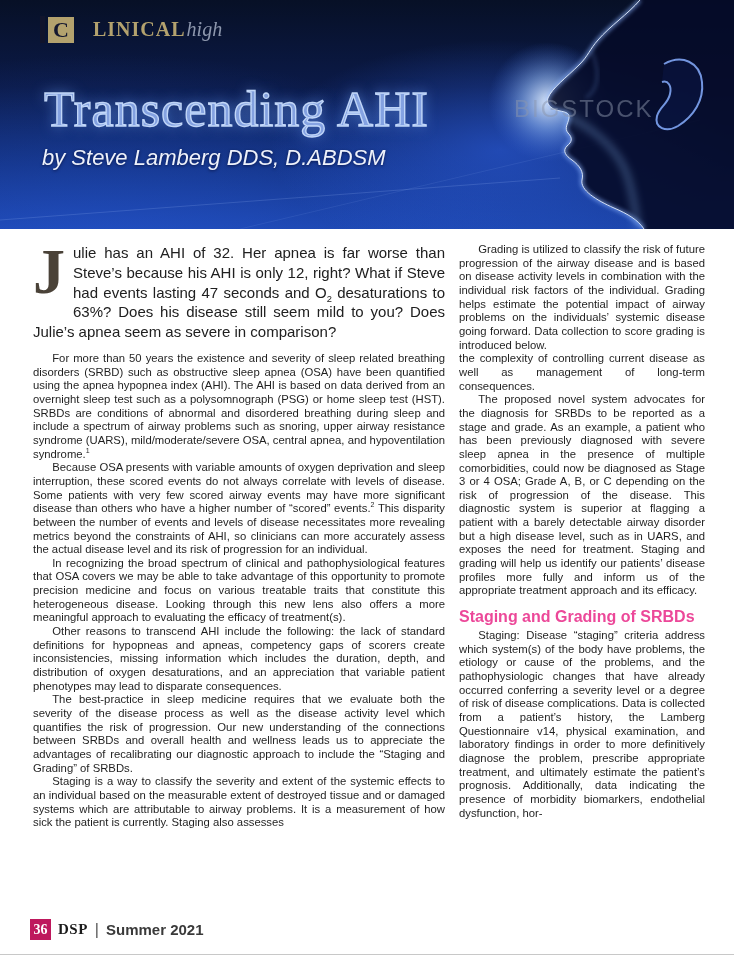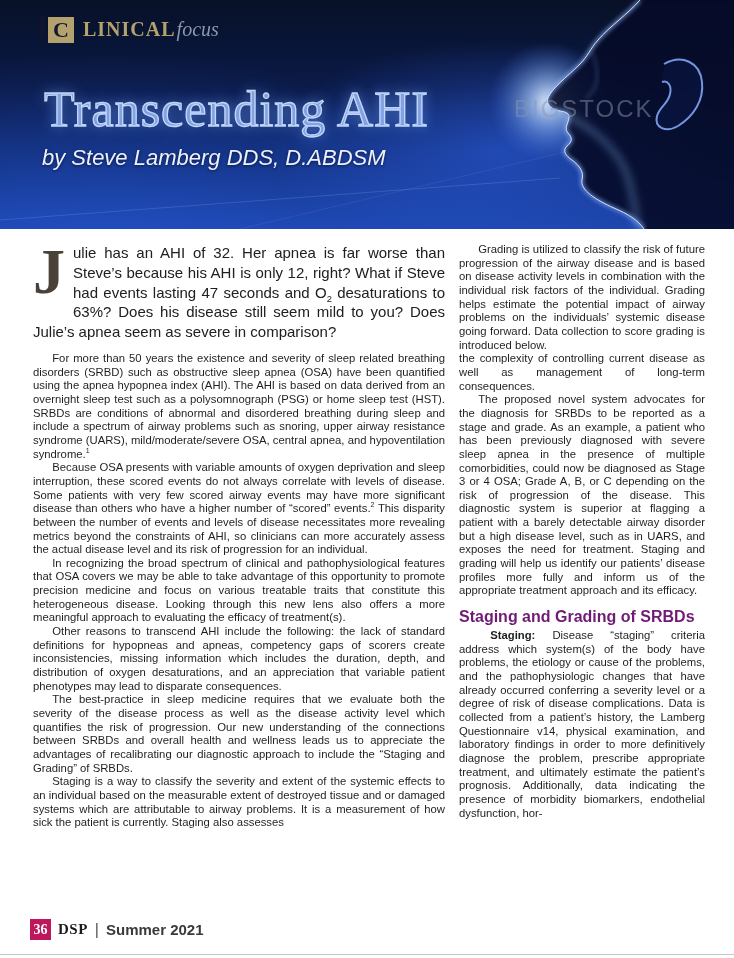--- a/index.html
+++ b/index.html
@@ -9,21 +9,21 @@
   
   .hero{position:absolute;top:0;left:0;width:734px;height:229px;overflow:hidden;
     background:
       radial-gradient(600px 300px at 15% 115%, rgba(40,90,220,0.45), transparent 70%),
       linear-gradient(180deg,#071026 0%,#0b1a48 38%,#12307e 72%,#1c45ab 100%);}
   .hero-art{position:absolute;top:0;left:0;}
   .brand{position:absolute;top:16px;left:40px;display:flex;align-items:center;}
   .brand-bar{width:5px;height:27px;background:#10142c;margin-right:3px;}
   .brand-tile{width:26px;height:26px;background:#b3a26e;color:#141830;
     font:700 22px/26px "Liberation Serif",serif;text-align:center;display:inline-block;}
-  .brand-rest{font:700 20px "Liberation Serif",serif;color:#b3a26e;letter-spacing:1px;margin-left:9px;}
+  .brand-rest{font:700 20px "Liberation Serif",serif;color:#b3a26e;letter-spacing:1px;margin-left:19px;}
   .brand-suffix{font:italic 20px "Liberation Serif",serif;color:#8d97ad;margin-left:1px;}
   .hero-title{position:absolute;top:72px;left:36px;margin:8px;font-weight:400;
     font-family:"Liberation Serif",serif;font-size:50px;letter-spacing:1px;
     color:rgba(148,178,238,0.85);-webkit-text-stroke:1.3px rgba(205,225,255,0.9);
     text-shadow:0 0 14px rgba(120,170,255,0.8);}
   .hero-byline{position:absolute;top:145px;left:42px;font-style:italic;font-size:22px;
     color:#eef2fb;text-shadow:0 1px 3px rgba(0,0,30,0.6);}
   .watermark{position:absolute;top:95px;left:514px;font-weight:400;font-size:24px;
     letter-spacing:2px;color:rgba(140,150,172,0.5);}
 
@@ -32,23 +32,23 @@
   .col-left{width:412px;}
   .col-right{width:246px;}
   p{margin:0;text-align:justify;color:#1f1f1f;}
   .intro{font-size:15px;line-height:1.32;margin-bottom:10px;color:#202020;}
   .dropcap{float:left;font-family:"Liberation Serif",serif;font-weight:700;font-size:64px;
     line-height:52px;color:#4a4238;margin:3px 8px 0 0;padding-bottom:14px;}
   .body-p{font-size:11.3px;line-height:1.21;text-indent:1.7em;}
   .noindent{text-indent:0;}
   .fn{font-size:62%;vertical-align:super;line-height:0;}
   .subscript{font-size:62%;vertical-align:sub;line-height:0;}
-  .section-heading{font-size:16px;font-weight:700;color:#701a75;margin:10px 0 3px 0;
+  .section-heading{font-size:16px;font-weight:700;color:#ec4899;margin:10px 0 3px 0;
     text-align:left;font-family:"Liberation Sans",sans-serif;}
-  .lead{font-weight:700;margin-left:12px;}
+  .lead{font-weight:400;}
 
   
   .footer{position:absolute;left:30px;bottom:18px;display:flex;align-items:center;gap:7px;}
   .page-num{width:21px;height:21px;background:#be185d;color:#fff;text-align:center;
     font:700 14px/21px "Liberation Serif",serif;display:inline-block;}
   .mag{font:700 15px "Liberation Serif",serif;color:#1a1a1a;letter-spacing:0.5px;}
   .sep{color:#555;font-weight:300;font-size:16px;}
   .issue{font-size:15px;color:#3a3a3a;font-weight:bold;}
   .bottom-rule{position:absolute;left:0;right:0;bottom:3px;height:1px;background:#c8c8c8;}
 </style>
@@ -85,21 +85,21 @@
       <path d="M640,0 C628,14 610,26 598,40 C590,49 588,56 580,64 C566,78 552,88 548,98 C546,103 550,108 556,110 C564,112 570,112 569,118 C568,124 564,128 568,133 C573,138 572,142 567,146 C562,151 566,156 572,160 C580,166 584,172 582,180 C580,190 596,200 614,208 C628,214 638,220 644,229" fill="none" stroke="#e6f1ff" stroke-width="1" opacity="0.9"></path>
       <path d="M664,64 C682,54 700,62 702,82 C704,100 694,116 678,126 C666,133 654,128 657,116 C660,106 668,104 670,94 C672,86 668,80 662,82" fill="rgba(20,40,110,0.25)" stroke="#86aeff" stroke-width="2" opacity="0.85"></path>
       <path d="M560,112 C598,130 620,152 628,178 C634,198 636,214 638,229" fill="none" stroke="rgba(150,200,255,0.5)" stroke-width="4" filter="url(#blur4)"></path>
       <path d="M592,52 C600,72 600,88 586,98" fill="none" stroke="rgba(130,180,255,0.3)" stroke-width="2" filter="url(#blur2)"></path>
     </svg>
 
     <div class="brand">
       <span class="brand-bar"></span>
       <span class="brand-tile">C</span>
       <span class="brand-rest">LINICAL</span>
-      <span class="brand-suffix">focus</span>
+      <span class="brand-suffix">high</span>
     </div>
 
     <div class="watermark">BIGSTOCK</div>
     <h1 class="hero-title">Transcending AHI</h1>
     <div class="hero-byline">by Steve Lamberg DDS, D.ABDSM</div>
   </div>
 
   <div class="columns">
 
     <div class="col-left">

